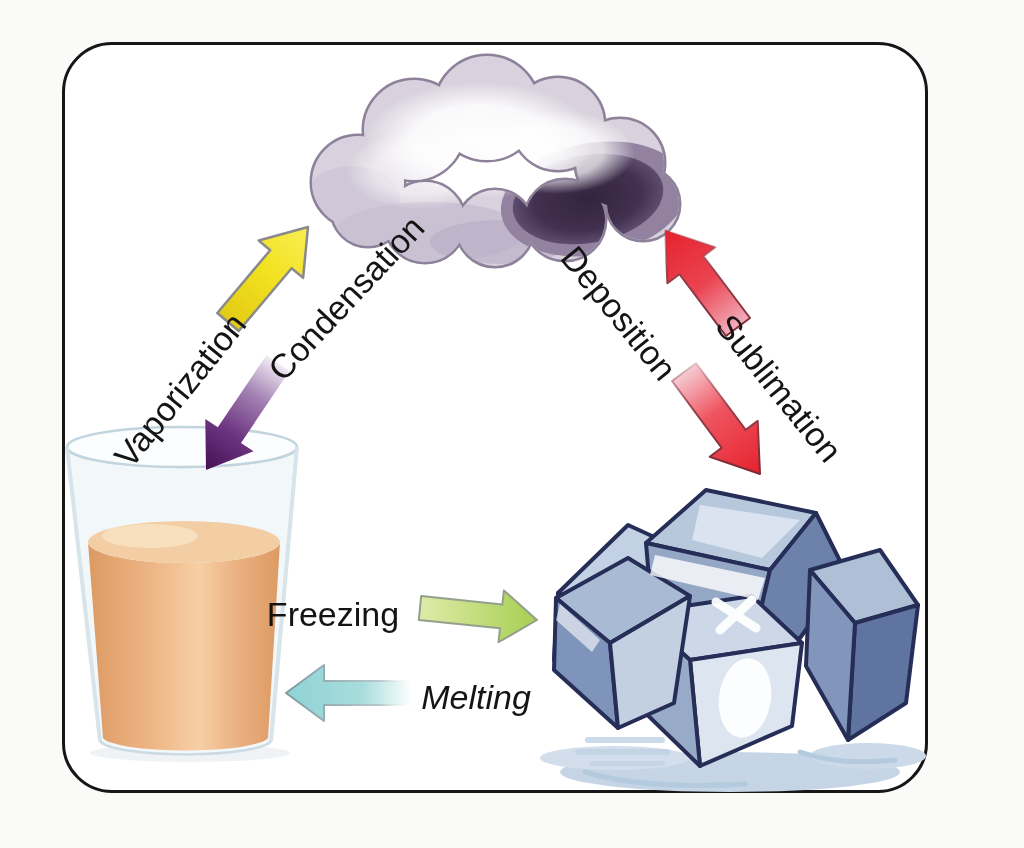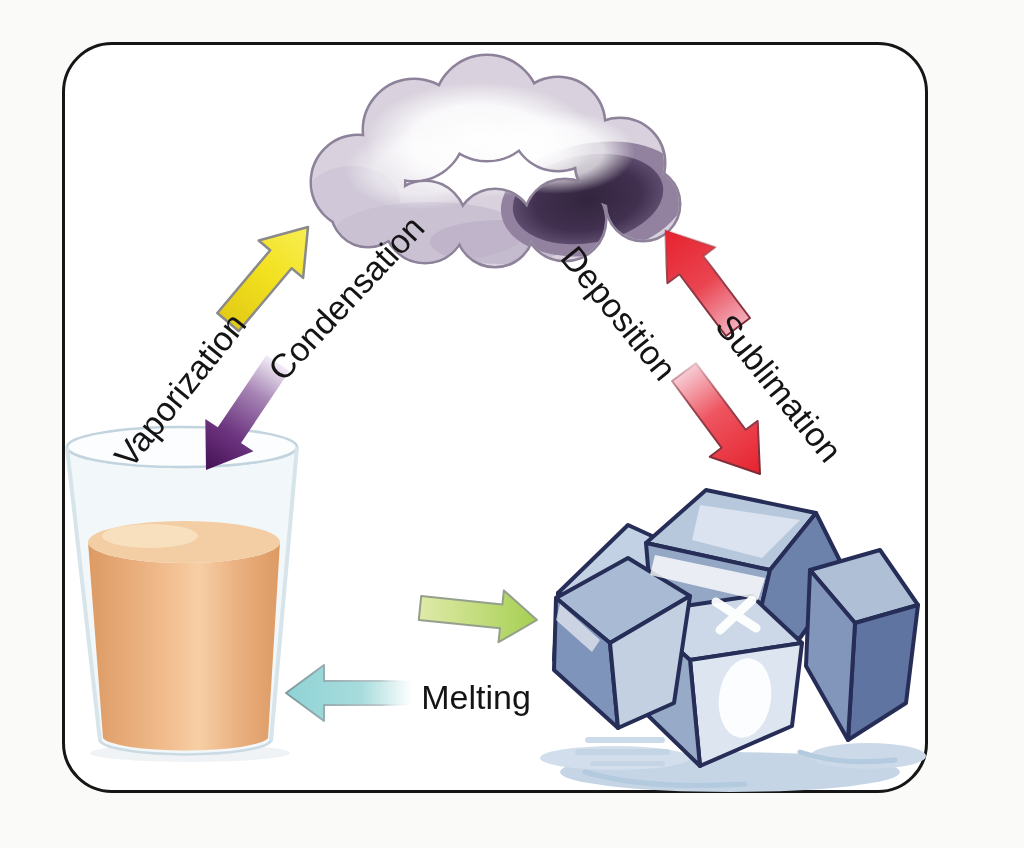--- a/index.html
+++ b/index.html
@@ -7,21 +7,21 @@
   .stage{position:relative;width:1024px;height:848px;}
   .frame{position:absolute;left:62px;top:42px;width:860px;height:745px;
          background:#ffffff;border:3px solid #161616;border-radius:50px;}
   .art{position:absolute;left:0;top:0;width:1024px;height:848px;}
   .label{position:absolute;font-size:34px;color:#141414;white-space:nowrap;line-height:1;}
   .lab-vap{left:180px;top:390px;transform:translate(-50%,-50%) rotate(-51deg);}
   .lab-con{left:346px;top:298px;transform:translate(-50%,-50%) rotate(-47deg);}
   .lab-dep{left:619px;top:313px;transform:translate(-50%,-50%) rotate(51deg);}
   .lab-sub{left:779px;top:388px;transform:translate(-50%,-50%) rotate(51deg);}
   .lab-fre{left:333px;top:614px;transform:translate(-50%,-50%);}
-  .lab-mel{left:476px;top:697px;transform:translate(-50%,-50%);}
+  .lab-mel{left:476px;top:697px;transform:translate(-50%,-50%);font-style:italic;}
 </style>
 </head>
 <body>
 
 <div class="stage">
 
   <div class="frame"></div>
 
   <svg class="art" viewBox="0 0 1024 848">
     <defs>
@@ -189,14 +189,15 @@
 
     <polygon points="418.8,619.9 500,628.2 498.5,642.2 537,620 503.9,590.4 502.4,604.4 421.2,596.1" fill="url(#gFre)" stroke="#94a08c" stroke-width="2" stroke-linejoin="round"></polygon>
 
     <polygon points="412,681 324,681 324,665 286,693 324,721 324,705 412,705" fill="url(#gMel)" stroke="url(#gMelStroke)" stroke-width="2" stroke-linejoin="round"></polygon>
   </svg>
 
   <div class="label lab-vap">Vaporization</div>
   <div class="label lab-con">Condensation</div>
   <div class="label lab-dep">Deposition</div>
   <div class="label lab-sub">Sublimation</div>
+  <div class="label lab-fre">Freezing</div>
   <div class="label lab-mel">Melting</div>
 </div>
 
 </body></html>

